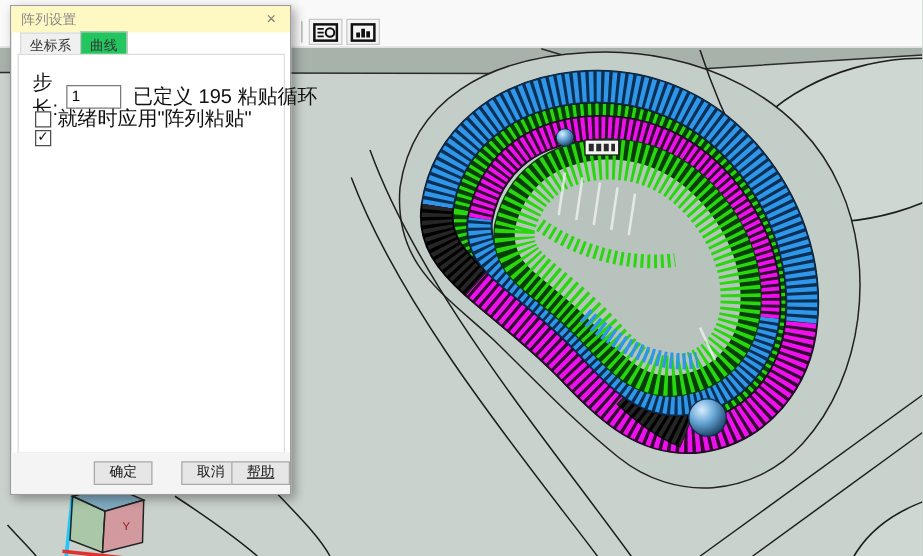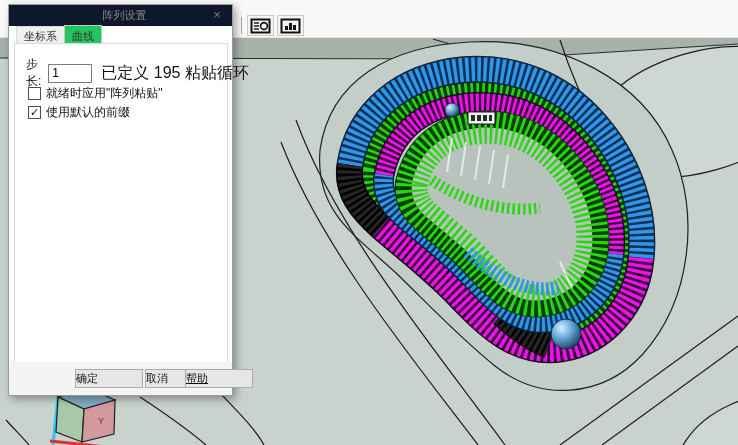--- a/index.html
+++ b/index.html
@@ -16,44 +16,44 @@
     background:#f9f9f9; border-bottom:1px solid #e3e3e3; }
   .tb-sep { position:absolute; left:241px; top:17px; width:1px; height:17px; background:#a9a9a9; }
   .tb-btn { position:absolute; top:15px; width:27px; height:21px; background:#f4f4f4;
     border:1px solid #c8c8c8; display:flex; align-items:center; justify-content:center; }
   .tb-btn.b1 { left:247px; } .tb-btn.b2 { left:277px; }
 
   
   .dialog { position:absolute; left:8px; top:4px; width:225px; height:392px;
     background:#ffffff; border:1px solid #9c9c9c; box-shadow:3px 3px 8px rgba(0,0,0,.35);
     font-size:12px; color:#000; }
-  .dlg-titlebar { position:absolute; left:0; top:0; right:0; height:21px; background:#0f172a;
-    display:flex; align-items:center;justify-content:center; }
+  .dlg-titlebar { position:absolute; left:0; top:0; right:0; height:21px; background:#fef9c3;
+    display:flex; align-items:center; }
   .dlg-title { color:#8a8a8a; font-size:11px; padding-left:8px; }
   .dlg-close { position:absolute; right:4px; top:0; width:22px; height:20px; color:#7b7b7b;
     font-size:13px; text-align:center; line-height:20px; cursor:default; }
   .tabs { position:absolute; left:7px; top:21px; height:18px; display:flex; }
   .tab { padding:2px 7px 0 7px; height:17px; font-size:11px; border:1px solid #d9d9d9;
     border-bottom:none; background:#f0f0f0; color:#333; margin-right:-1px; }
   .tab.active { background:#22c55e; height:18px; margin-top:-1px; padding-top:3px;
     border-color:#c6c6c6; position:relative; z-index:2; }
   .tab-panel { position:absolute; left:5px; top:38px; width:214px; height:320px;
     border:1px solid #dcdcdc; background:#fff; }
   .row-step { position:absolute; left:11px; top:12px; display:flex; align-items:center; }
-  .lbl { font-size:12px; color:#111; }
+  .lbl { font-size:16px; color:#111; }
   .step-input { width:44px; height:19px; margin-left:7px; border:1px solid #7a7a7a;
     font-size:12px; padding:0 3px; font-family:"Liberation Sans",sans-serif; background:#fff; }
   .defined { margin-left:9px; font-size:16px; color:#111; white-space:nowrap; }
   .cb-row { position:absolute; left:13px; display:flex; align-items:center; }
   .cb-row.r1 { top:41px; } .cb-row.r2 { top:60px; }
   .cb { width:13px; height:13px; border:1px solid #4d4d4d; background:#fff; margin-right:5px;
     font-size:11px; line-height:11px; text-align:center; color:#111; }
   .dlg-footer { position:absolute; left:0; bottom:0; width:100%; height:33px; background:#f4f4f4; }
-  .btn { position:absolute; top:7px; width:68px; height:19px; background:#e6e6e6;
-    border:1px solid #a9a9a9; font-size:11px; color:#111; line-height:17px; }
+  .btn { position:absolute; top:7px; width:47px; height:19px; background:#e6e6e6;
+    border:1px solid #a9a9a9; font-size:11px; color:#111; text-align:center; line-height:17px; }
   .btn.ok{ left:66px; } .btn.cancel{ left:136px; } .btn.help{ left:176px;text-decoration:underline; }
 
   .viewcube { position:absolute; left:36px; top:384px; width:100px; height:61px; }
 </style>
 </head>
 <body>
 
 <div class="stage">
 
   <div class="viewport">
@@ -210,21 +210,20 @@
         <span class="lbl">步长:</span>
         <input class="step-input" type="text" value="1" style="">
         <span class="defined">已定义 195 粘贴循环</span>
       </div>
       <div class="cb-row r1">
         <span class="cb"></span>
         <span class="lbl">就绪时应用"阵列粘贴"</span>
       </div>
       <div class="cb-row r2">
         <span class="cb">✓</span>
-        <span class="lbl">使用默认的前缀</span>
       </div>
     </div>
     <div class="dlg-footer">
       <div class="btn ok">确定</div>
       <div class="btn cancel">取消</div>
       <div class="btn help">帮助</div>
     </div>
   </div>
 
 </div>

